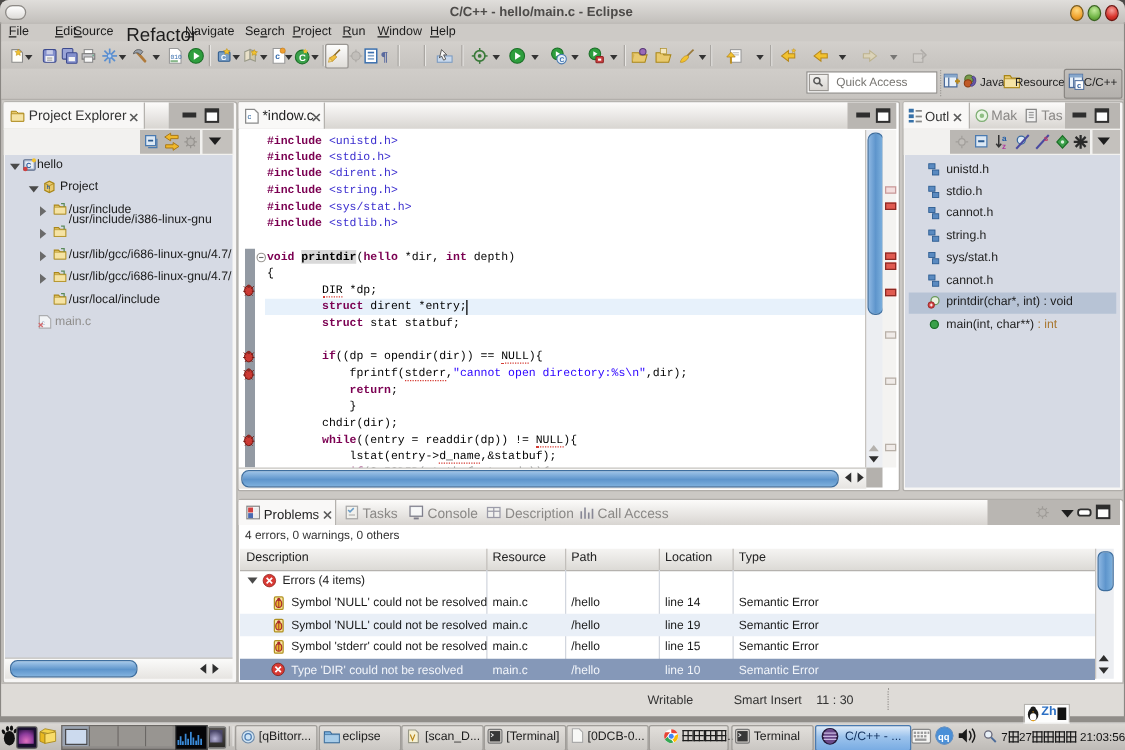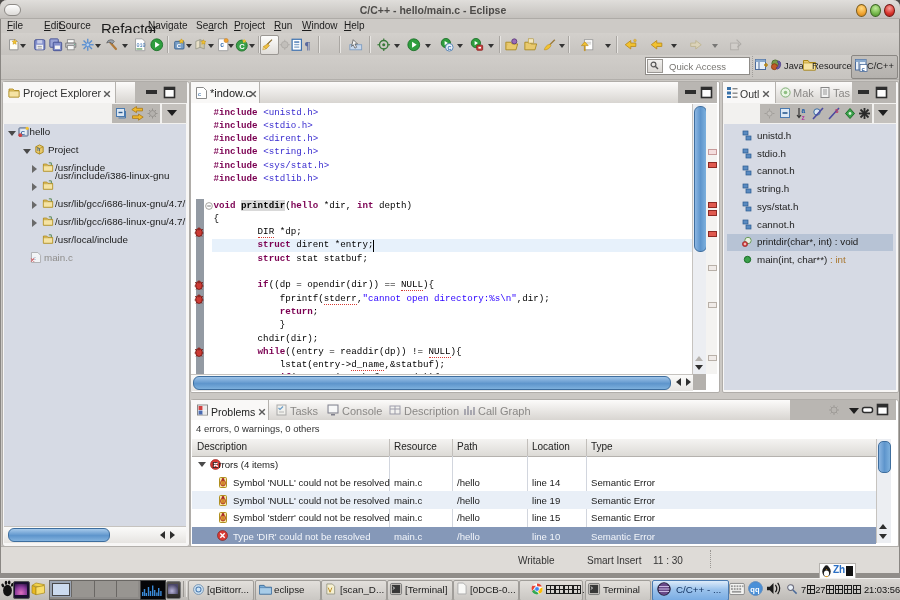--- a/index.html
+++ b/index.html
@@ -623,21 +623,21 @@
     </svg>
 <div class="tx" style="left:404px;top:405px;font-size:11px;color:#8a8886">Description</div>
 <svg style="left:463px;top:404px;opacity:0.85" width="12" height="12" viewBox="0 0 12 12">
       <g stroke="#778" stroke-width="1.3">
         <line x1="2" y1="11" x2="2" y2="5"></line>
         <line x1="5" y1="11" x2="5" y2="2"></line>
         <line x1="8" y1="11" x2="8" y2="6"></line>
         <line x1="11" y1="11" x2="11" y2="3"></line>
       </g>
     </svg>
-<div class="tx" style="left:478px;top:405px;font-size:11px;color:#8a8886">Call Graph</div>
+<div class="tx" style="left:478px;top:405px;font-size:11px;color:#8a8886">Call Access</div>
 <svg style="left:828px;top:404px;opacity:0.55" width="12" height="12" viewBox="0 0 12 12">
       <circle cx="6" cy="6" r="3" fill="#b8b5b1" stroke="#8a8783"></circle>
       <path d="M6 1 v2 M6 9 v2 M1 6 h2 M9 6 h2 M2.5 2.5 l1.4 1.4 M8.1 8.1 L9.5 9.5 M9.5 2.5 L8.1 3.9 M3.9 8.1 L2.5 9.5" stroke="#8a8783"></path>
     </svg>
 <div class="ab" style="left:849px;top:408px;width:0;height:0;border-left:5px solid transparent;border-right:5px solid transparent;border-top:6px solid #1e1e1e"></div>
 <svg style="left:862px;top:404px" width="12" height="12" viewBox="0 0 12 12">
       <rect x="0.5" y="3.5" width="10" height="5" rx="2" fill="#fff" stroke="#2e2e2e" stroke-width="1.5"></rect>
     </svg>
 <svg style="left:877px;top:404px" width="12" height="12" viewBox="0 0 12 12">
       <rect x="0.5" y="0.5" width="10" height="10" fill="#fdfdfd" stroke="#2e2e2e" stroke-width="1.6"></rect>
@@ -661,21 +661,21 @@
 <div class="ab" style="left:452px;top:456px;width:1px;height:88px;background:#d2d6de"></div>
 <div class="ab" style="left:527px;top:456px;width:1px;height:88px;background:#d2d6de"></div>
 <div class="ab" style="left:586px;top:456px;width:1px;height:88px;background:#d2d6de"></div>
 <div class="ab" style="left:192px;top:491.1px;width:684px;height:17.7px;background:#e9eff7"></div>
 <div class="ab" style="left:192px;top:526.8px;width:684px;height:17.2px;background:#8598b8"></div>
 <div class="tree-arrow-d" style="left:198px;top:462px"></div>
 <svg style="left:210px;top:459px" width="11" height="11" viewBox="0 0 11 11">
       <circle cx="5.5" cy="5.5" r="5" fill="#d83a34" stroke="#8e1a14" stroke-width="0.6"></circle>
       <path d="M3.3 3.3 L7.7 7.7 M7.7 3.3 L3.3 7.7" stroke="#fff" stroke-width="1.4"></path>
     </svg>
-<div class="tx" style="left:212px;top:459px;font-size:9.6px;color:#222">Errors (4 items)</div>
+<div class="tx" style="left:226px;top:459px;font-size:9.6px;color:#222">Errors (4 items)</div>
 
 <svg style="left:218px;top:476px" width="10" height="12" viewBox="0 0 10 12">
       <rect x="1.5" y="1.5" width="7" height="10" rx="1" fill="#f8e8a0" stroke="#b09020"></rect>
       <ellipse cx="5" cy="7" rx="2.4" ry="3" fill="#e8b830" stroke="#a8282a" stroke-width="0.9"></ellipse>
       <circle cx="5" cy="3.4" r="1.3" fill="#a8282a"></circle>
       <line x1="5" y1="4.5" x2="5" y2="9.8" stroke="#a8282a" stroke-width="0.7"></line>
     </svg>
 <div class="tx" style="left:233px;top:477px;font-size:9.6px;color:#1a1a1a">Symbol 'NULL' could not be resolved</div>
 <div class="tx" style="left:394px;top:477px;font-size:9.6px;color:#1a1a1a">main.c</div>
 <div class="tx" style="left:457px;top:477px;font-size:9.6px;color:#1a1a1a">/hello</div>

